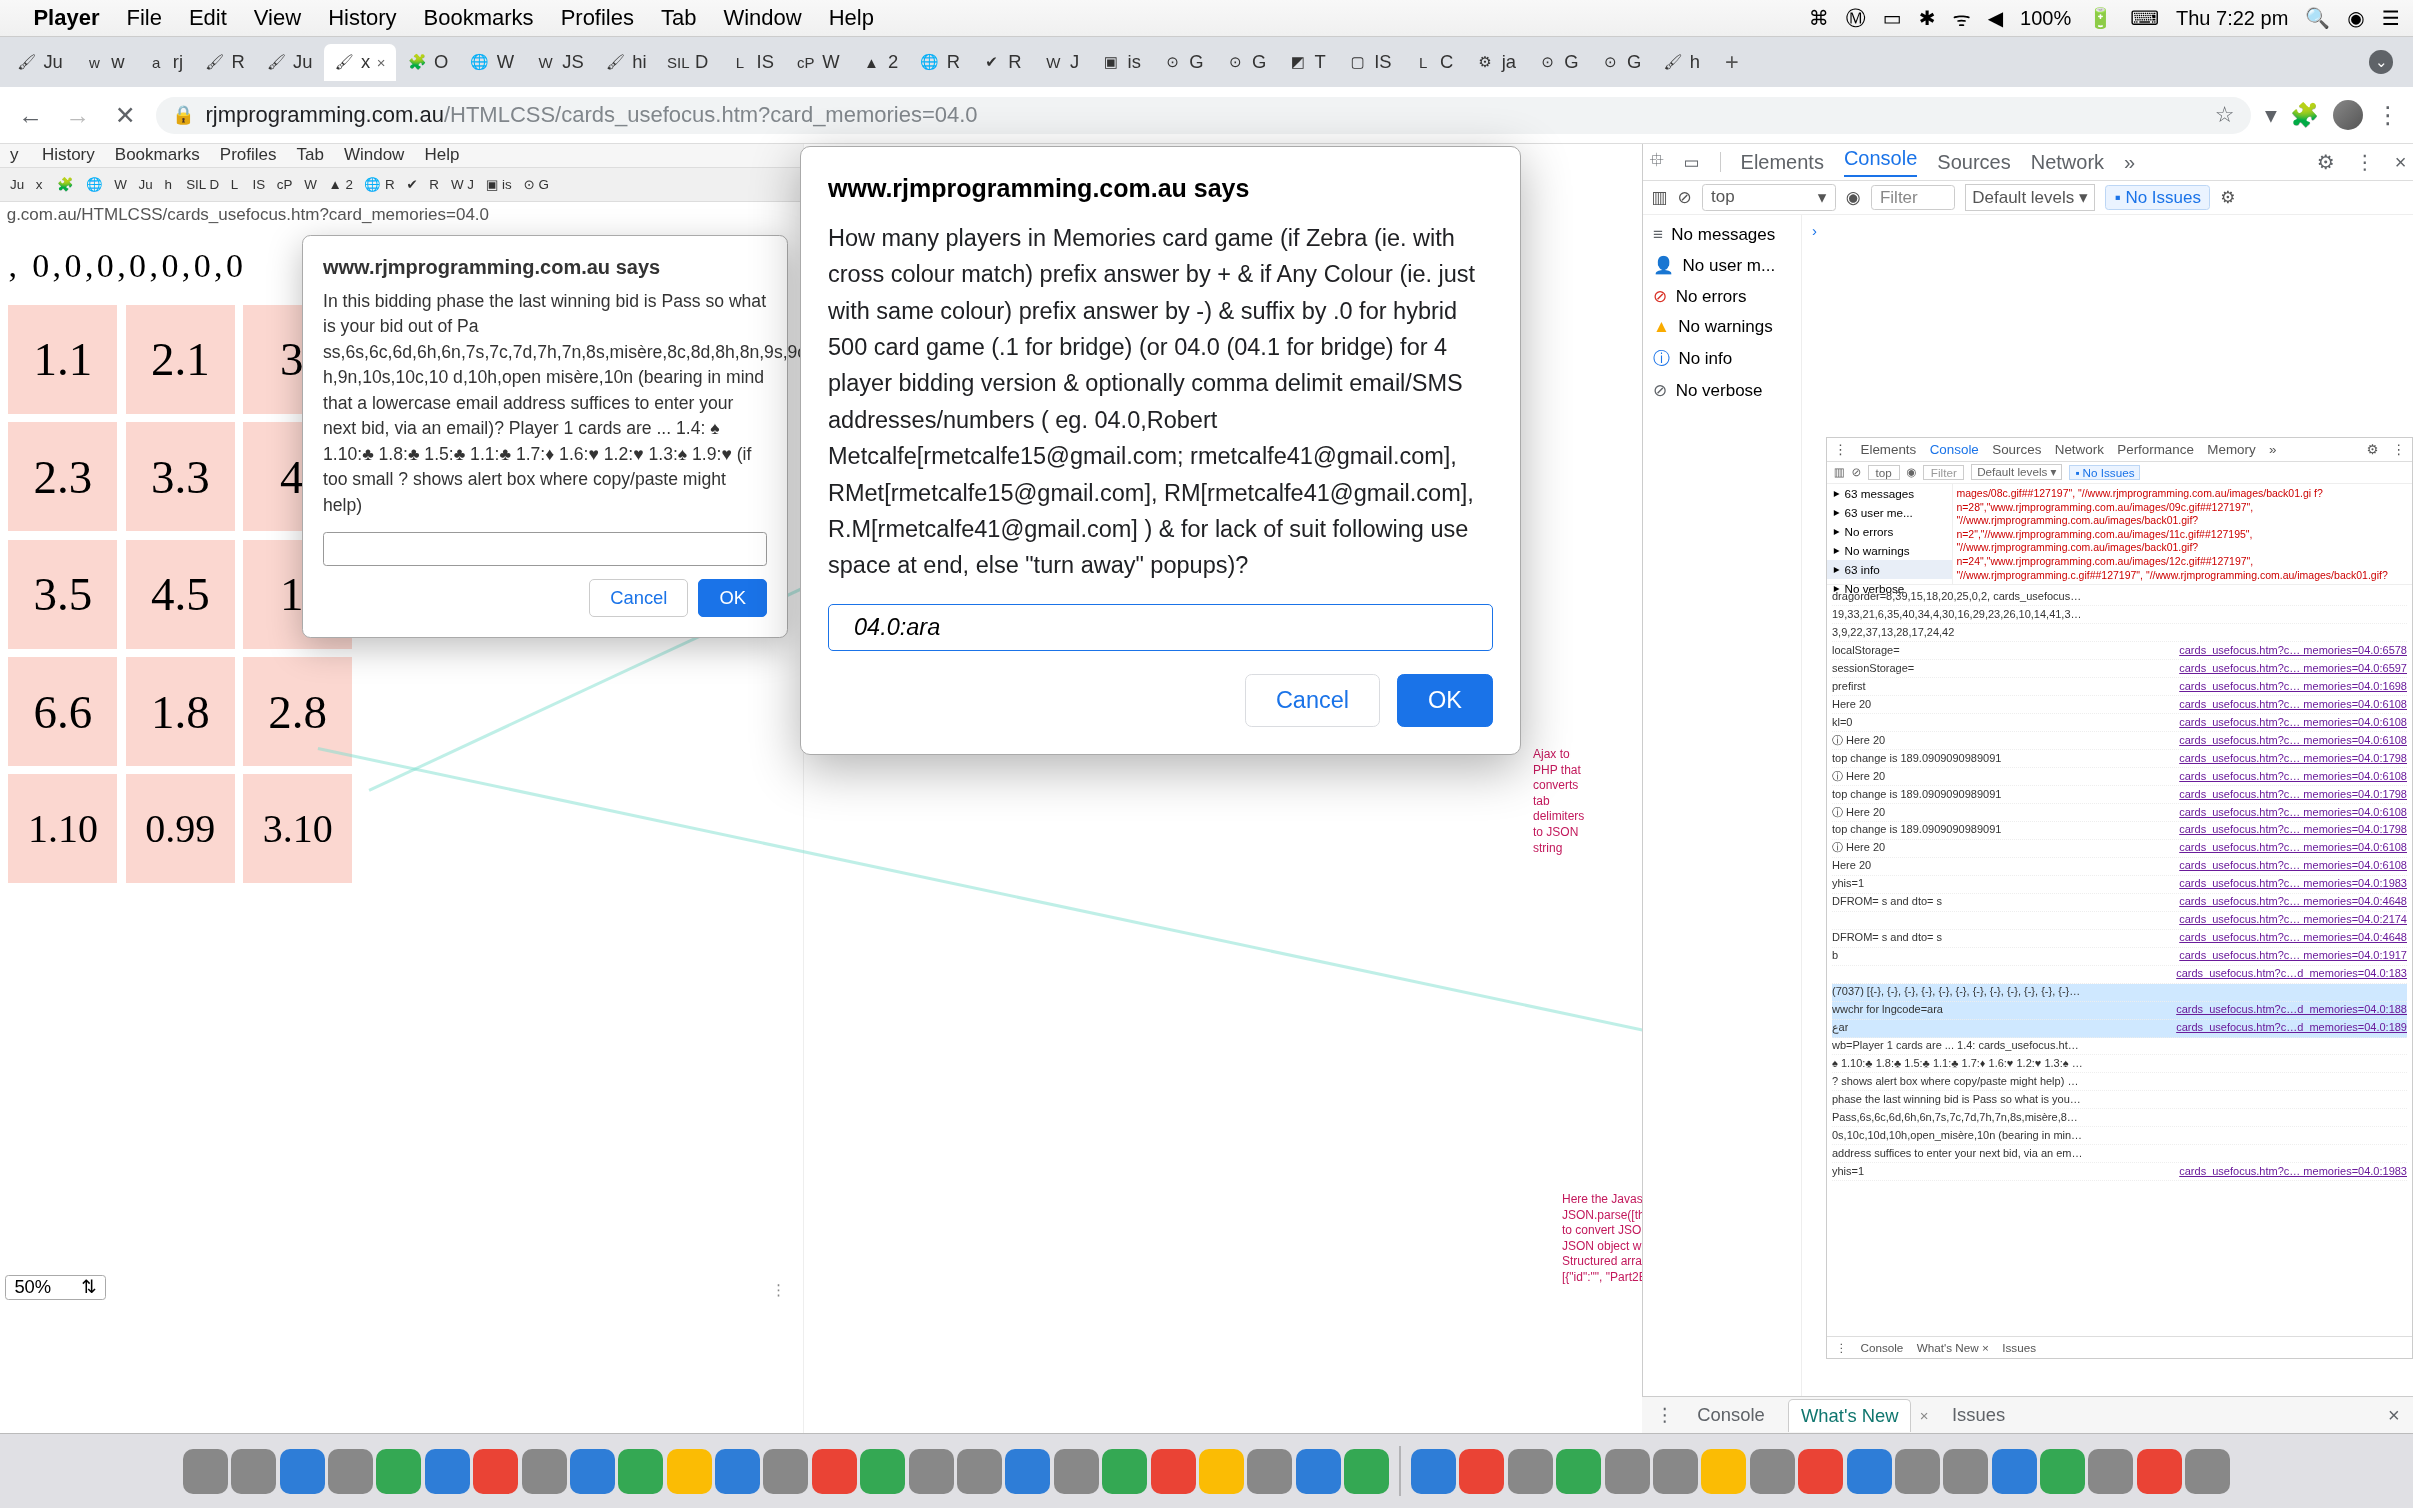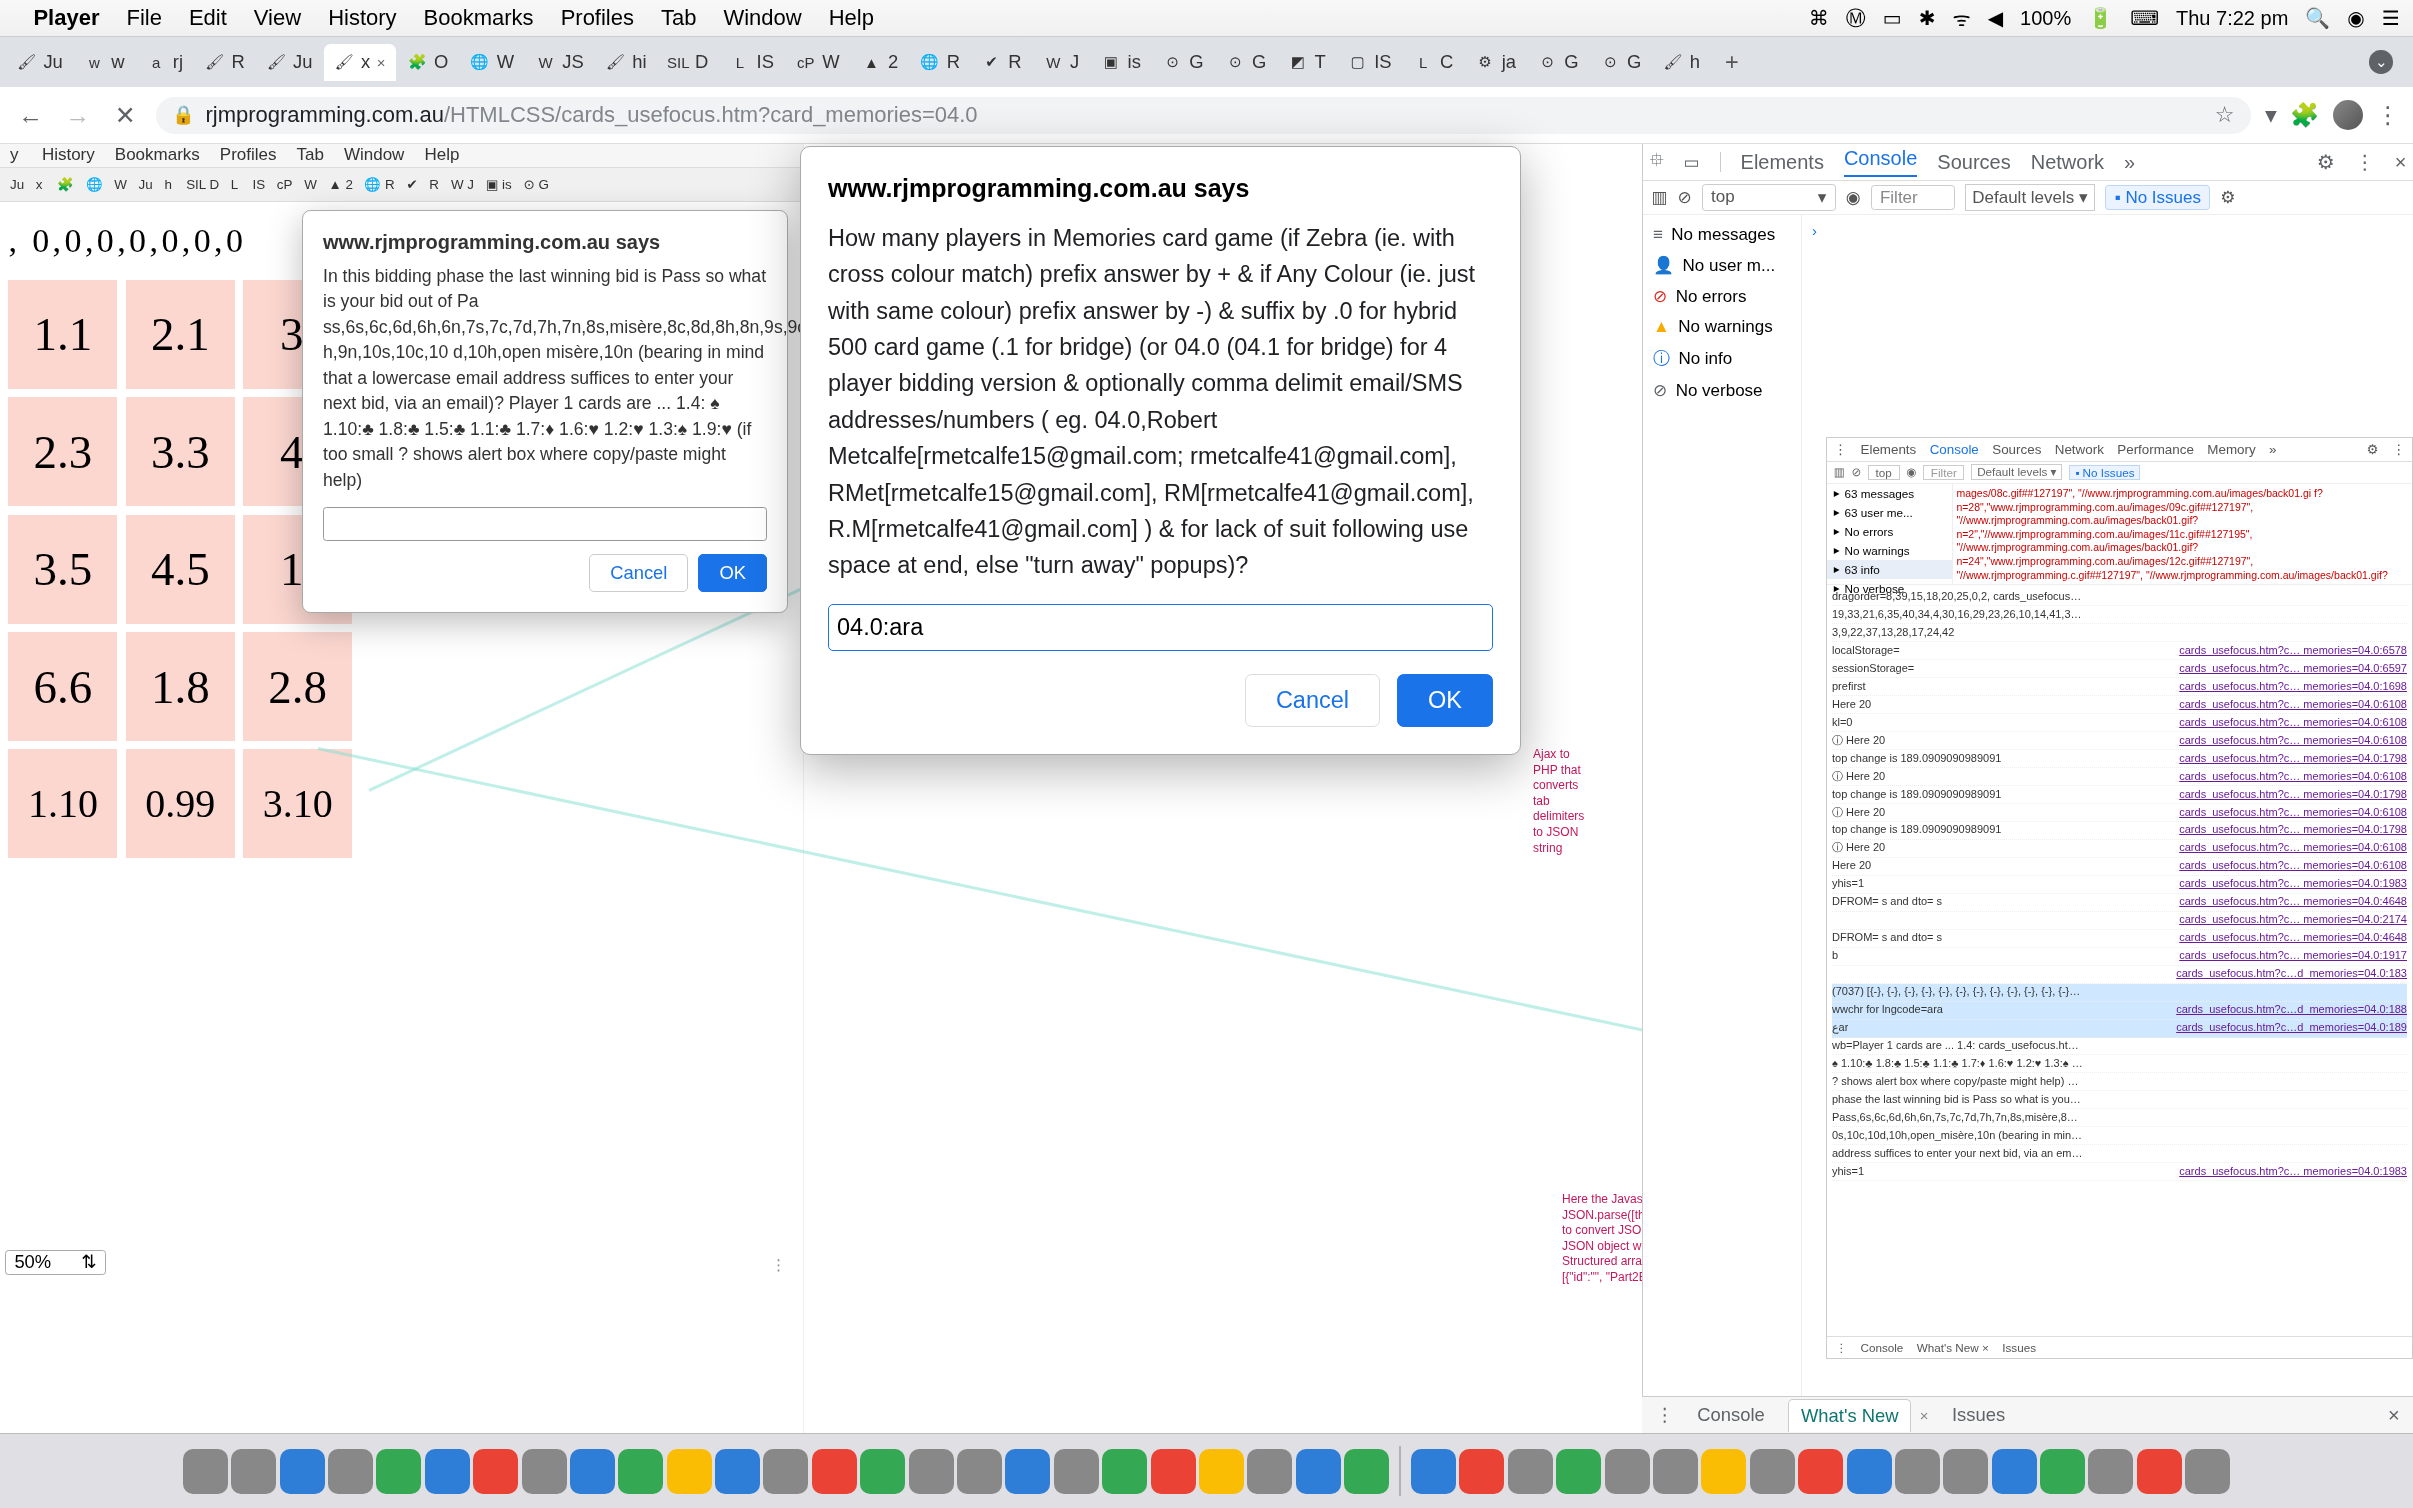--- a/index.html
+++ b/index.html
@@ -52,21 +52,21 @@
 .inner-dialog .dinput { width: 100%; height: 34px; border: 0.8px solid #999; border-radius: 3.4px; margin-top: 13.4px; padding: 0 8.4px; font-size: 17px; }
 .inner-dialog .dbtns { display:flex; justify-content:flex-end; gap:10px; margin-top:13.4px;}
 .inner-dialog button { padding: 6.7px 20px; font-size: 18.4px; border-radius: 5px; border: 0.8px solid #ccc; background:#fff; color:#1a73e8; }
 .inner-dialog button.primary { background:#1a73e8; color:#fff; border-color:#1a73e8; }
 .line { position:absolute; background:#7fe0d0; opacity:0.5; transform-origin:left center; }
 
 
 .main-dialog { position: absolute; left: 800px; top: 1.7px; width: 721px; background:#fff; border:0.8px solid #aaa; border-radius:10px; box-shadow:0 13.4px 50px rgba(0,0,0,0.3); padding: 27px; z-index:50; }
 .main-dialog .mtitle { font-weight:600; font-size:25px; margin-bottom:17px; }
 .main-dialog .mbody { font-size:23.5px; line-height:1.55; color:#202124; }
-.main-dialog .minput { width:100%; height:47px; border:1.7px solid #1a73e8; border-radius:5px; margin-top:20px; padding:0 8px; font-size:23.5px; outline:none; }
+.main-dialog .minput { width:100%; height:47px; border:1.7px solid #1a73e8; border-radius:5px; margin-top:20px; padding:0 25px; font-size:23.5px; outline:none;font-style:italic; }
 .main-dialog .mbtns { display:flex; justify-content:flex-end; gap:17px; margin-top:23.5px; }
 .main-dialog button { padding:11.7px 30px; font-size:23.5px; border-radius:6.7px; border:0.8px solid #dadce0; background:#fff; color:#1a73e8; }
 .main-dialog button.primary { background:#1a73e8; color:#fff; border-color:#1a73e8; }
 
 
 .devtools { position:absolute; right:0; top:0; width: 771px; height:100%; background:#fff; border-left:0.8px solid #ccc; display:flex; flex-direction:column; font-size:18.4px; }
 .dt-tabs { height:37px; display:flex; align-items:center; border-bottom:0.8px solid #ddd; padding:0 6.7px; gap:20px; font-size:20px; color:#5f6368;}
 .dt-tabs .sel { color:#1a73e8; border-bottom:2.5px solid #1a73e8; padding-bottom:5px; }
 .dt-tabs .spacer { flex:1; }
 .dt-toolbar { height:34px; display:flex; align-items:center; gap:10px; padding:0 8.4px; border-bottom:0.8px solid #eee; font-size:17px; color:#555;}
@@ -314,20 +314,21 @@
         <div class="mini-tab">cP</div>
         <div class="mini-tab">W</div>
         <div class="mini-tab">▲ 2</div>
         <div class="mini-tab">🌐 R</div>
         <div class="mini-tab">✔</div>
         <div class="mini-tab">R</div>
         <div class="mini-tab">W J</div>
         <div class="mini-tab">▣ is</div>
         <div class="mini-tab">⊙ G</div>
       </div>
+    <div class="mini-url">g.com.au/HTMLCSS/cards_usefocus.htm?card_memories=04.0</div>
 
     <div class="cards-area">
       <div class="hand">, 0,0,0,0,0,0,0</div>
       <div class="grid" id="cardsgrid">
           <div class="card">1.1</div>
           <div class="card">2.1</div>
           <div class="card">3.</div>
           <div class="card">2.3</div>
           <div class="card">3.3</div>
           <div class="card">4.</div>

